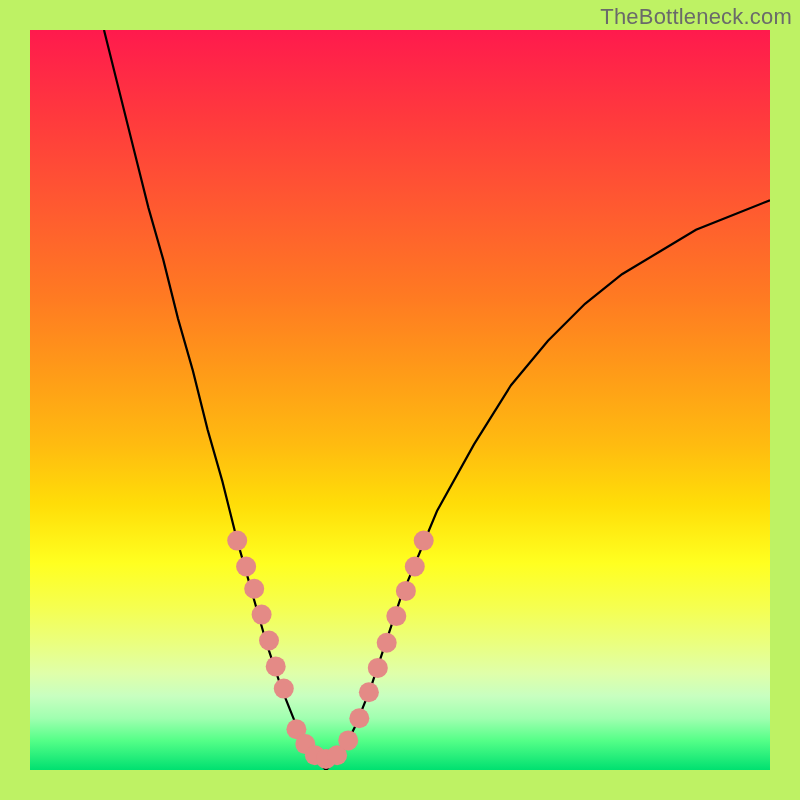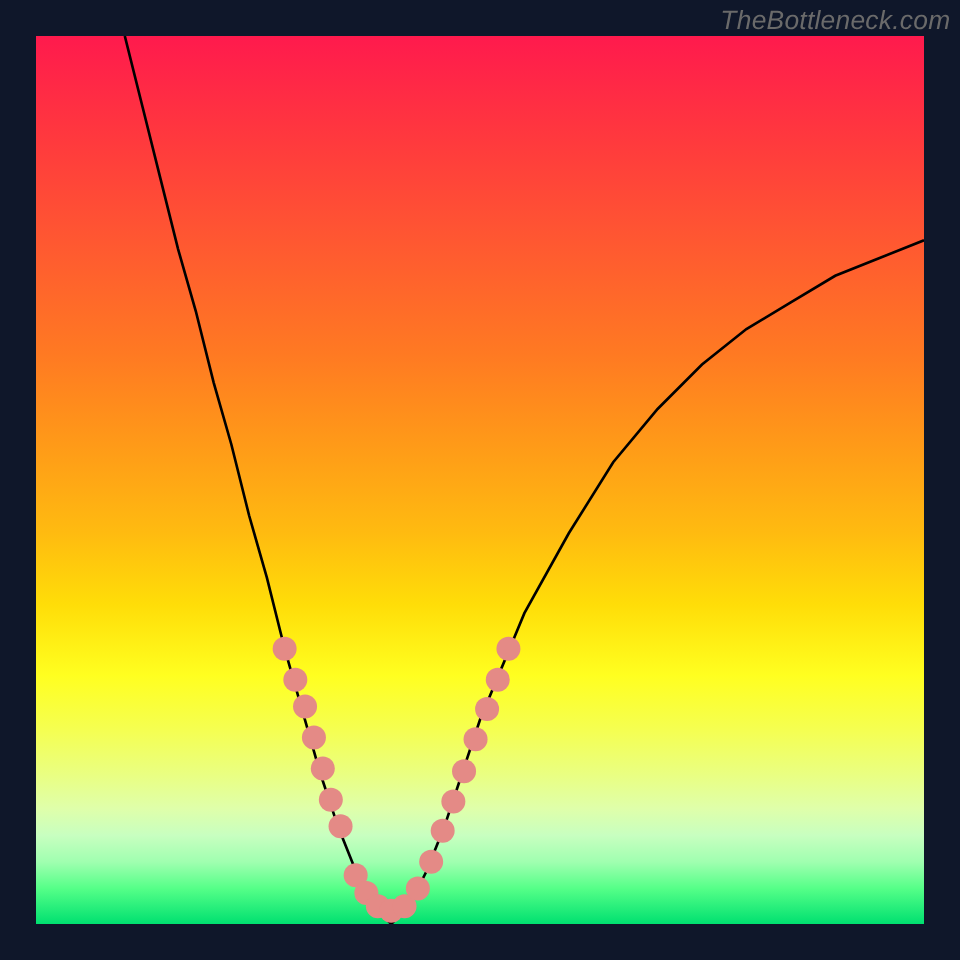--- a/index.html
+++ b/index.html
@@ -7,22 +7,21 @@
     padding: 0;
     width: 800px;
     height: 800px;
     overflow: hidden;
     background: #000;
     font-family: Arial, Helvetica, sans-serif;
   }
   .frame {
     position: absolute;
     inset: 0;
-    background: #0f172a;
-    font-style: italic;
+    background: #bef264;
   }
   .plot-area {
     position: absolute;
     left: 30px;
     top: 30px;
     width: 740px;
     height: 740px;
   }
   .gradient-bg {
     position: absolute;

